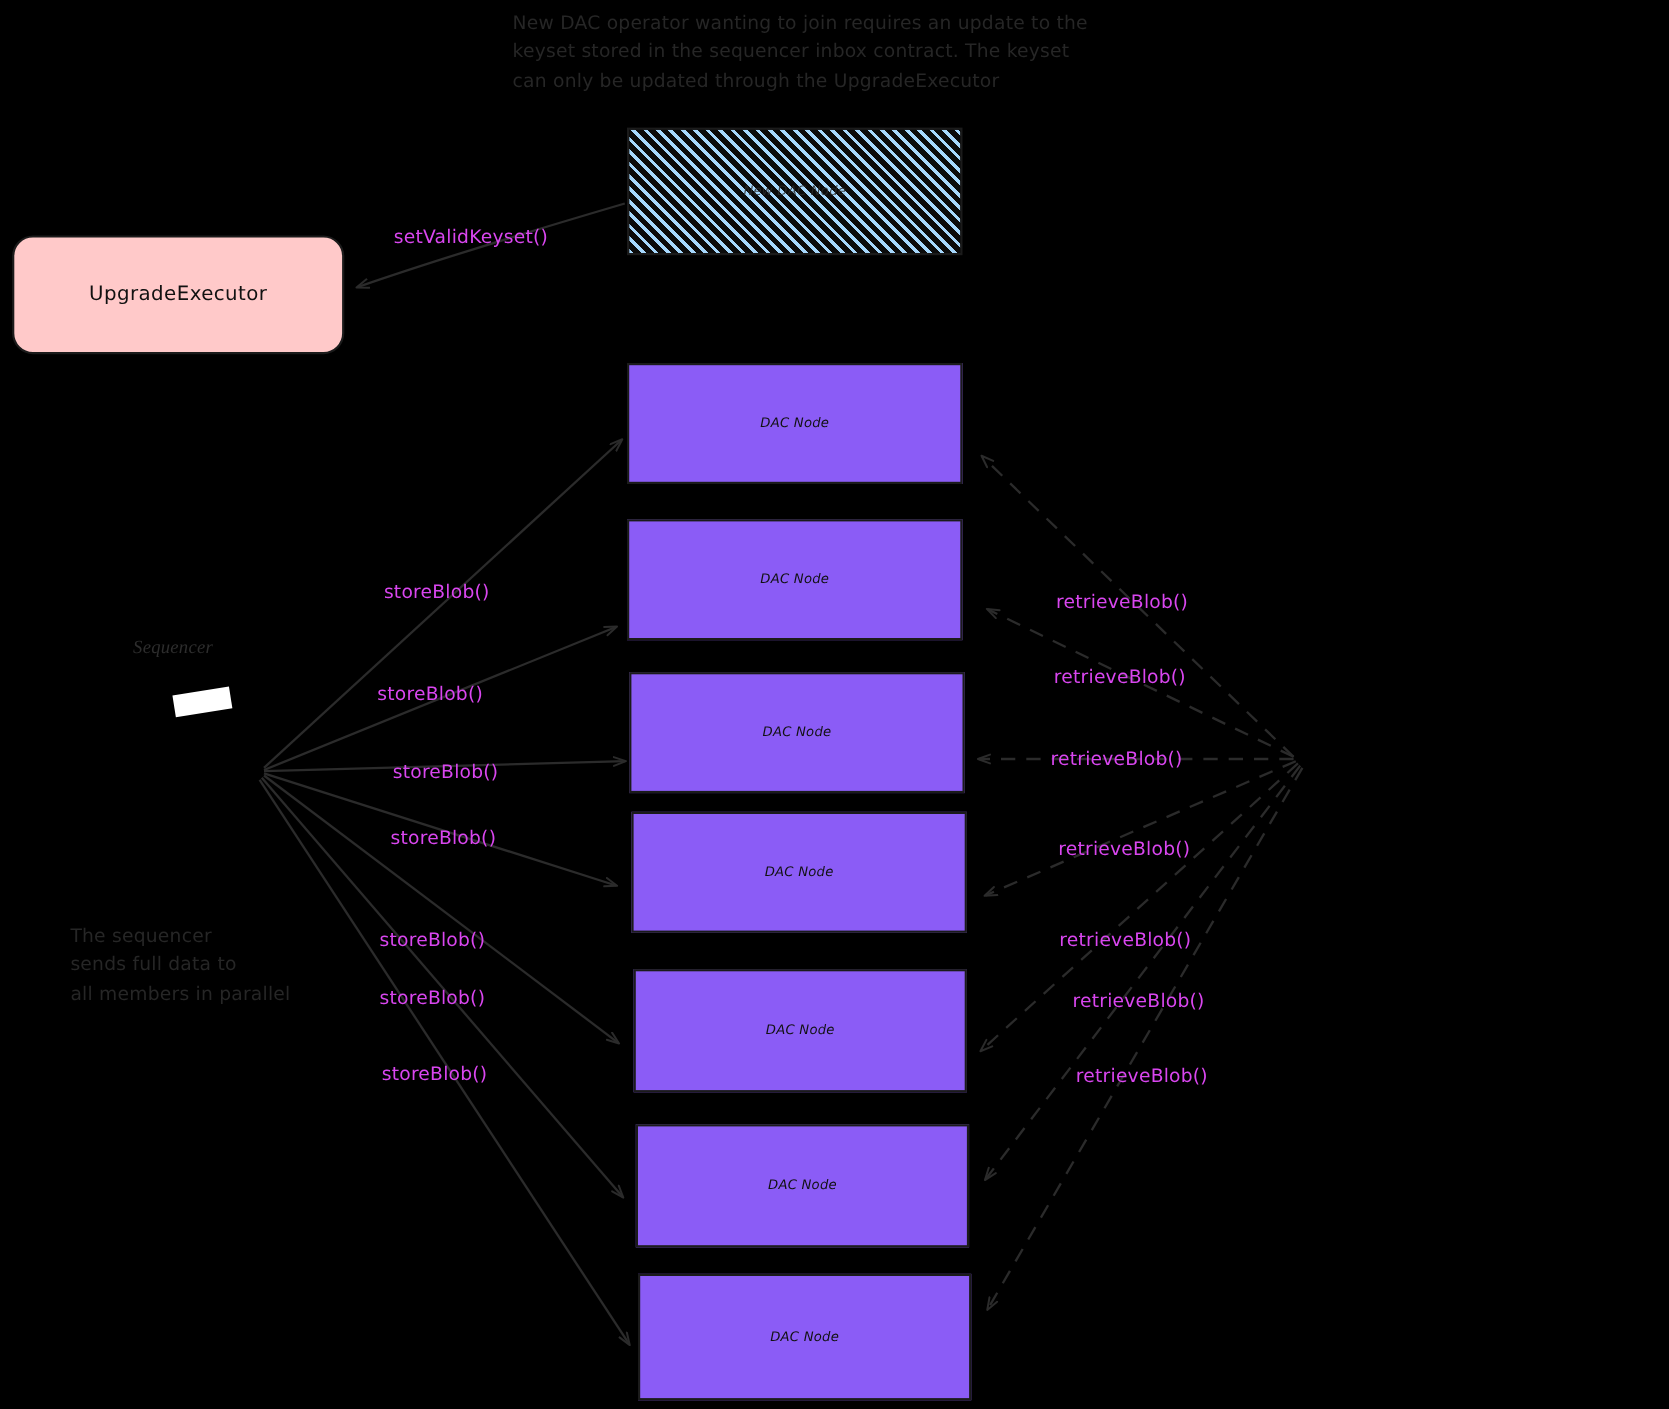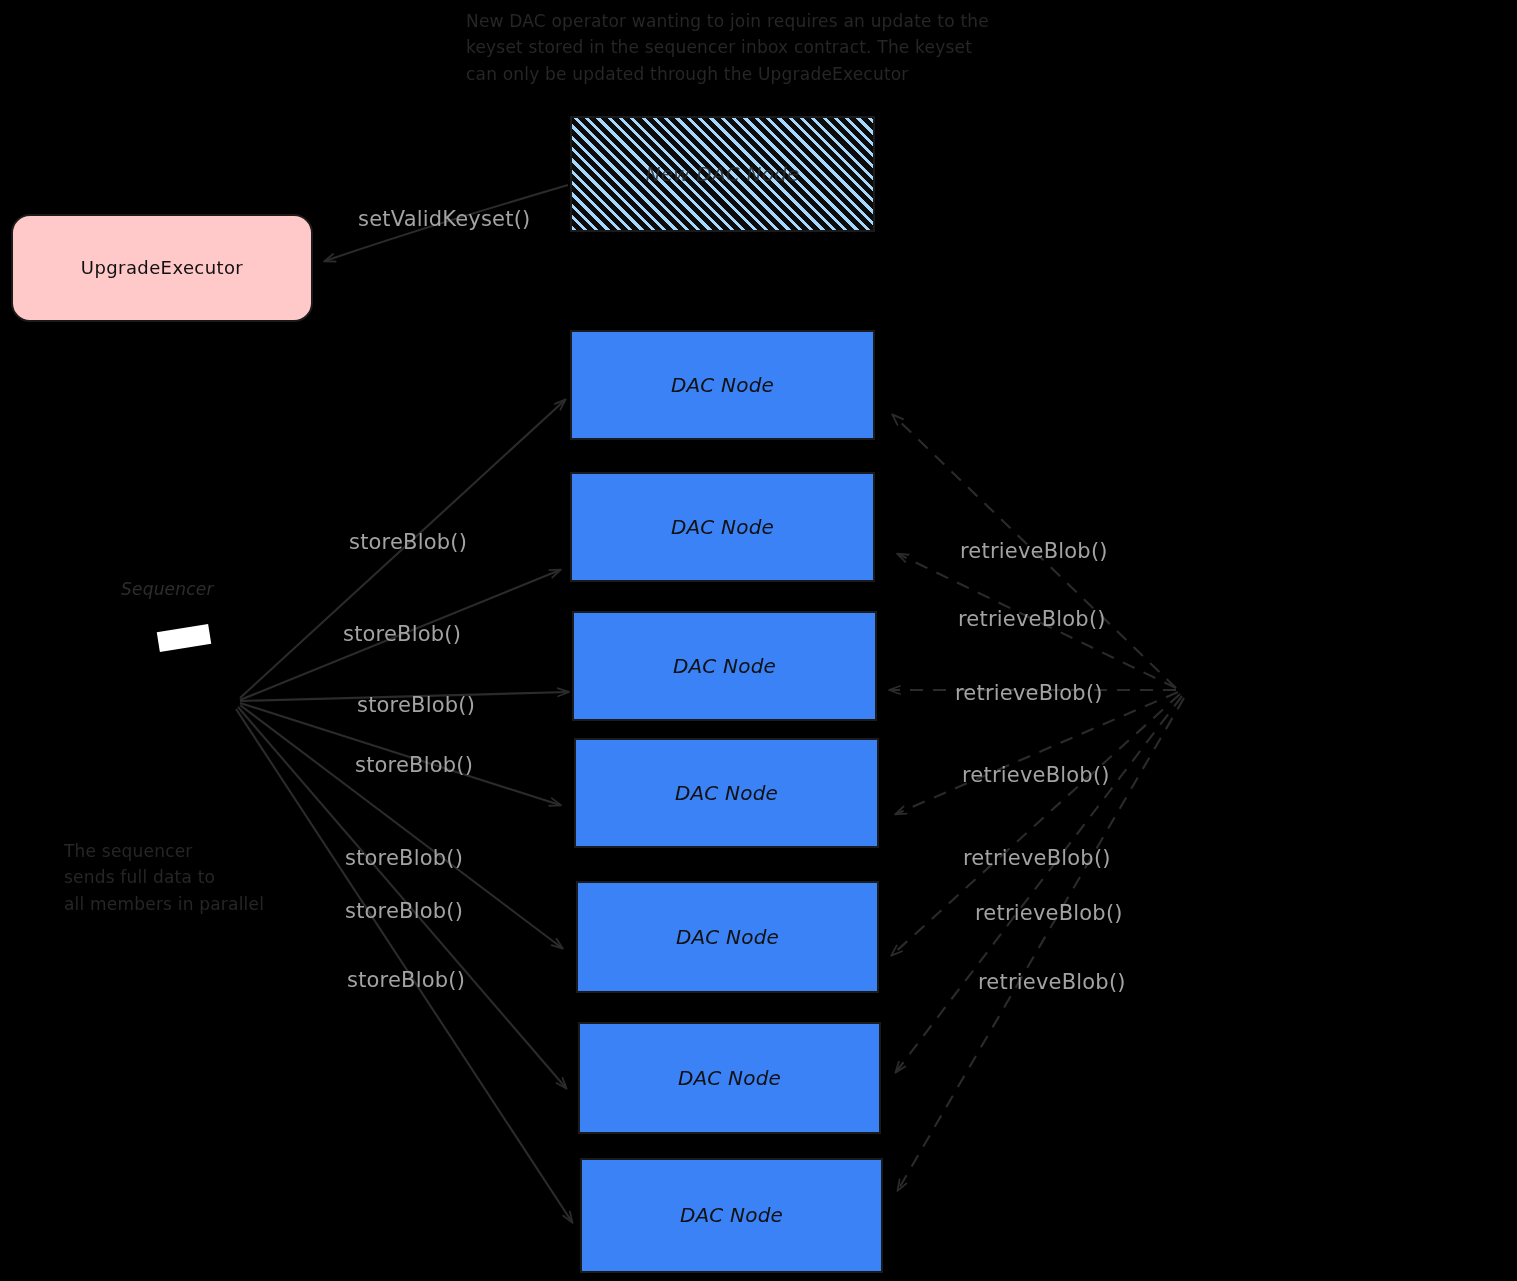--- a/index.html
+++ b/index.html
@@ -18,25 +18,25 @@
     position:absolute;
     box-sizing:border-box;
     border:2px solid #1b1b1b;
     display:flex;
     align-items:center;
     justify-content:center;
     text-align:center;
     color:#111111;
     font-family:"DejaVu Sans", sans-serif;
     font-style:italic;
-    font-size:20px;
+    font-size:12px;
     line-height:1.45;
     letter-spacing:.2px;
   }
-  .box-dac{background:#3b82f6;}
+  .box-dac{background:#8b5cf6;}
   .box-pink{background:#ffc9c9;font-style:normal;font-size:18px;letter-spacing:.4px;border-radius:19px;}
   .box-hatch{
     background:
       repeating-linear-gradient(45deg,
         #a6d8fd 0px, #a6d8fd 3px,
         #0b0b0b 3px, #0b0b0b 8px);
     color:#2a2a2a;
   }
   .box-hatch .lbl{opacity:.85;}
 
@@ -44,21 +44,21 @@
   .lab{
     position:absolute;
     color:#2b2b2b;
     font-family:"DejaVu Sans", sans-serif;
     font-size:17px;
     line-height:1.55;
     white-space:pre;
     letter-spacing:.2px;
   }
   .lab.note{color:#262626;font-size:17px;}
-  .lab.edge{color:#a3a3a3;font-size:21px;text-align:center;}
+  .lab.edge{color:#d946ef;font-size:17px;text-align:center;}
   .lab.entity{color:#2d2d2d;font-size:17px;font-style:italic;}
 
   
   .seq-glyph{
     position:absolute;
     width:52px;height:20px;
     background:#ffffff;
     transform:rotate(-9deg);
   }
 </style>
@@ -134,21 +134,21 @@
   </div>
   <div class="box box-dac" style="left:578px;top:1022px;width:303px;height:112px;">
     <span>DAC
 Node</span>
   </div>
   <div class="box box-dac" style="left:580px;top:1158px;width:303px;height:115px;">
     <span>DAC
 Node</span>
   </div>
 
-  <div class="lab entity" style="left:121px;top:576px;">Sequencer</div>
+  <div class="lab entity" style="left:121px;top:576px;font-family:Liberation Serif, serif;">Sequencer</div>
   <div class="seq-glyph" style="left:158px;top:628px;"></div>
 
   <div class="lab entity" style="left:1271px;top:589px;">User</div>
 
   <div class="lab edge" style="left:349px;top:526px;">storeBlob()</div>
   <div class="lab edge" style="left:343px;top:618px;">storeBlob()</div>
   <div class="lab edge" style="left:357px;top:689px;">storeBlob()</div>
   <div class="lab edge" style="left:355px;top:749px;">storeBlob()</div>
   <div class="lab edge" style="left:345px;top:842px;">storeBlob()</div>
   <div class="lab edge" style="left:345px;top:895px;">storeBlob()</div>

